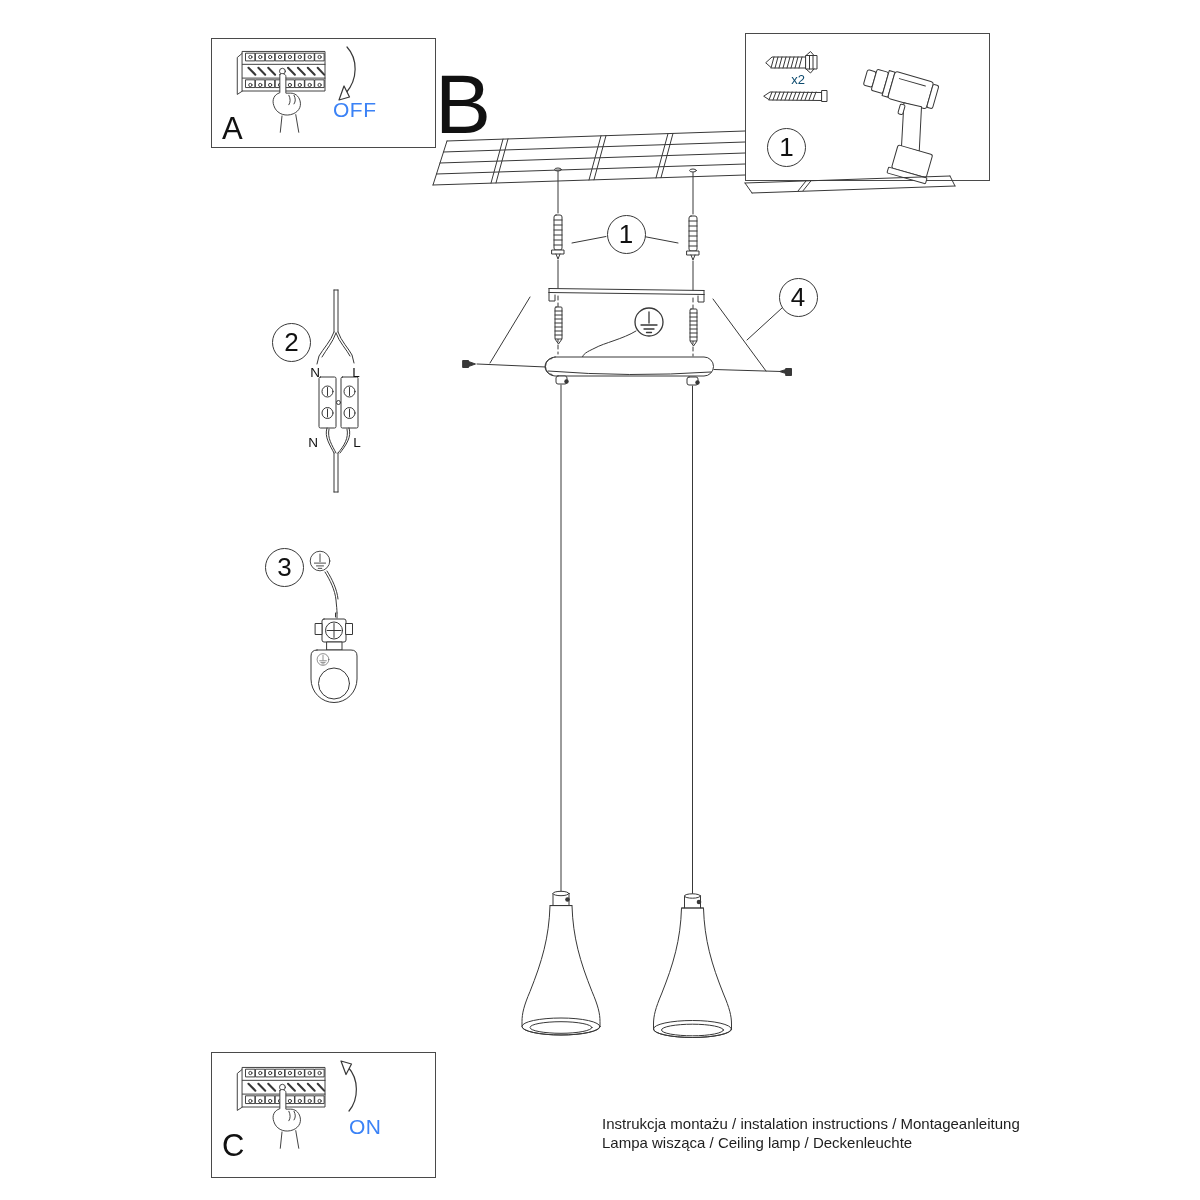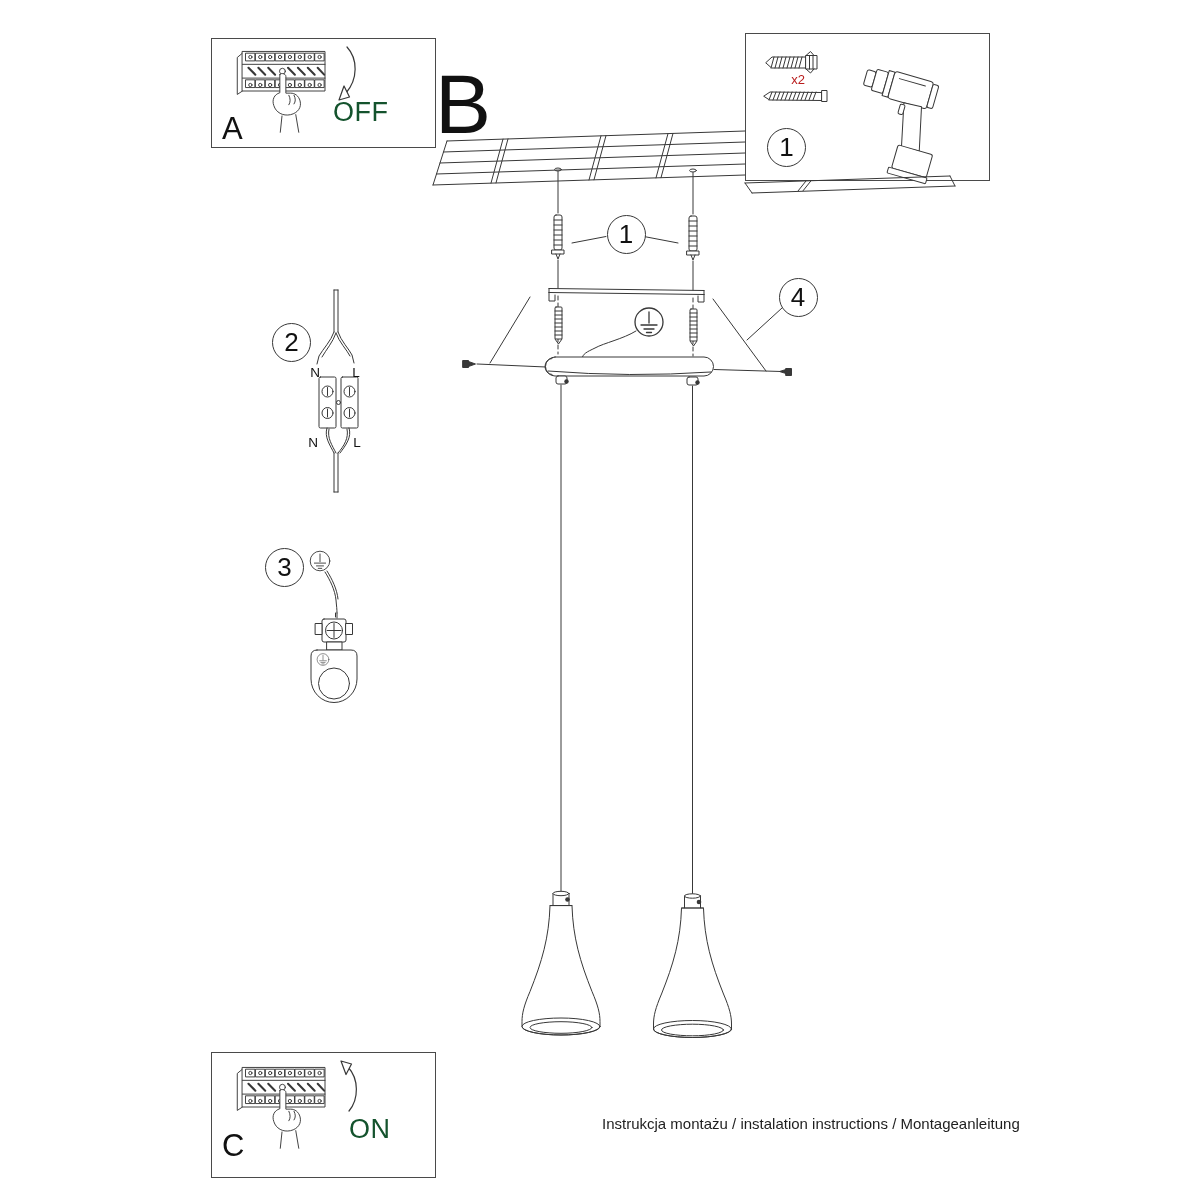--- a/index.html
+++ b/index.html
@@ -1,23 +1,23 @@
 <!DOCTYPE html>
 <html><head>
 <meta charset="utf-8">
 <style>
   html,body{margin:0;padding:0;background:#fff}
   body{width:1200px;height:1200px;font-family:"Liberation Sans",sans-serif;color:#151515}
   #stage{position:relative;width:1200px;height:1200px;background:#fff;overflow:hidden}
   .panel{position:absolute;border:1.4px solid #4a4a4a;background:#fff;box-sizing:border-box}
   svg.layer{position:absolute;overflow:visible}
   .step-letter{position:absolute;font-size:31px;color:#111;line-height:1}
-  .action-label{position:absolute;font-size:27px;color:#14532d;line-height:1;letter-spacing:.5px}
+  .action-label{position:absolute;font-size:21px;color:#3b82f6;line-height:1;letter-spacing:.5px}
   .big-letter{position:absolute;font-size:84px;color:#111;line-height:1}
-  .qty-label{position:absolute;font-size:13px;color:#b91c1c;transform:translateX(-50%)}
+  .qty-label{position:absolute;font-size:13px;color:#0c4a6e;transform:translateX(-50%)}
   .callout{position:absolute;width:37px;height:37px;border:1.4px solid #383838;border-radius:50%;
            background:#fff;display:flex;align-items:center;justify-content:center;
            font-size:26px;color:#111}
   .nl{position:absolute;font-size:13.5px;color:#111;transform:translateX(-50%)}
   .footer{position:absolute;left:602px;top:1114px;font-size:15px;line-height:19px;color:#1e1e1e}
 </style>
 </head>
 <body>
 
 <div id="stage">
@@ -307,15 +307,16 @@
         <path d="M137,58 C147,46 147,26 136,14"></path>
         <polygon points="129,8 139.5,11 134,21.5" fill="#fff" stroke-linejoin="round"></polygon>
       </g>
     </svg>
     <div class="action-label" style="left:137px;top:63px">ON</div>
     <div class="step-letter" style="left:10px;top:77px">C</div>
   </div>
 
   <div class="footer">
     <div>Instrukcja montażu / instalation instructions / Montageanleitung</div>
+    <div>Lampa wisząca / Ceiling lamp / Deckenleuchte</div>
   </div>
 
 </div>
 
 </body></html>

